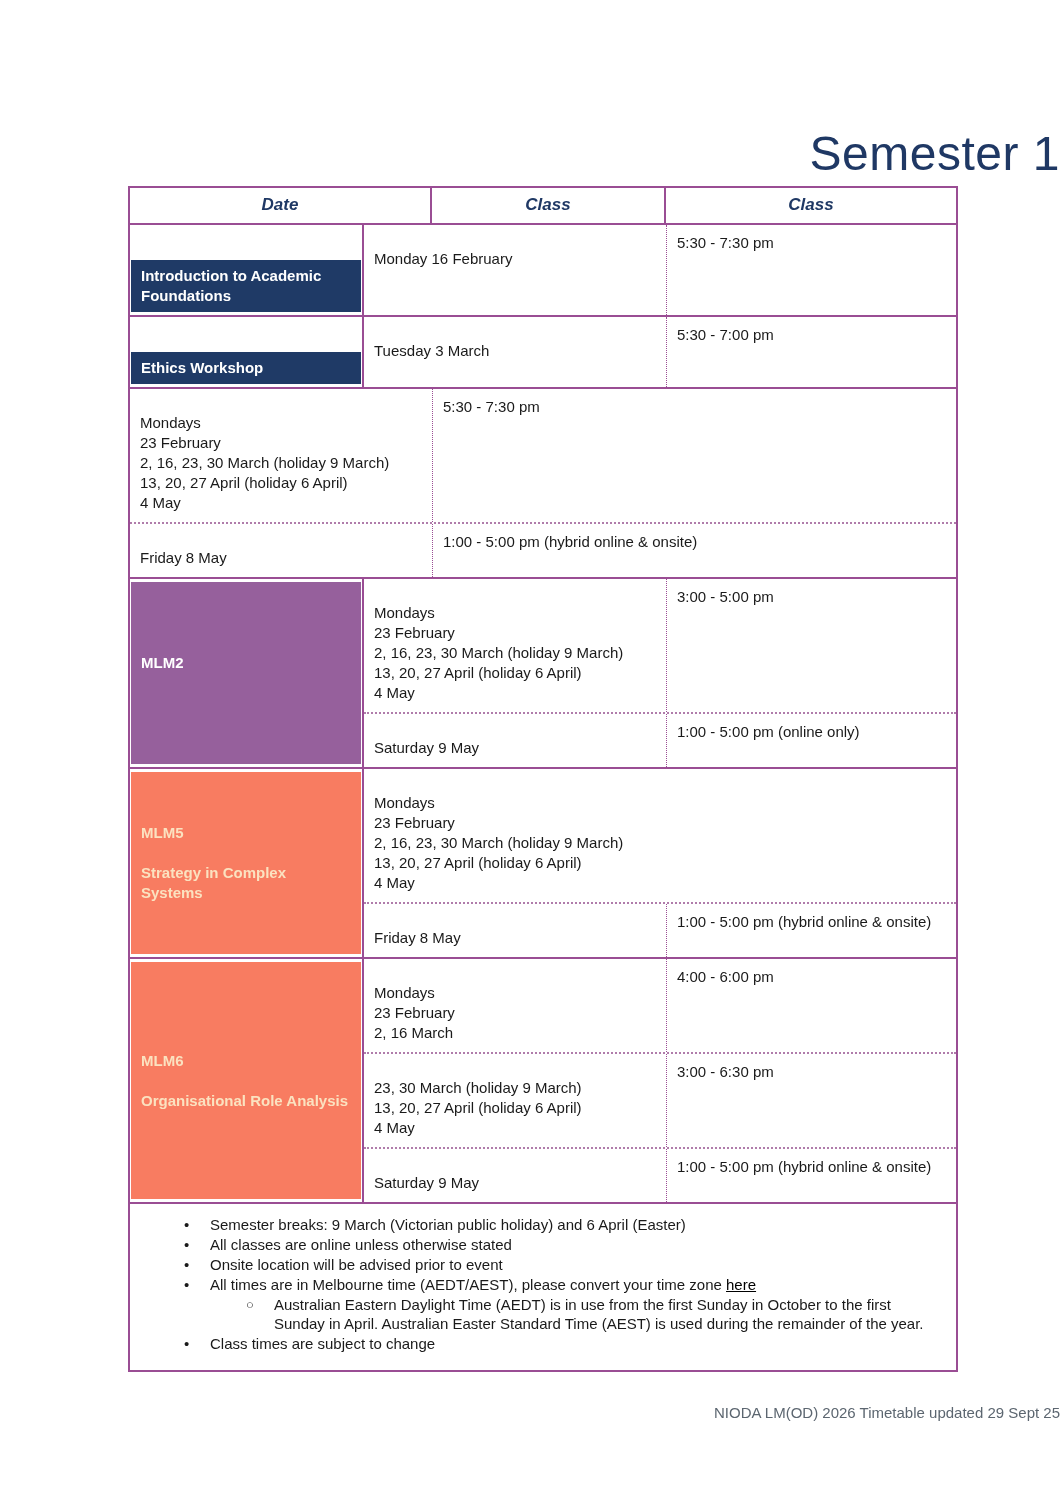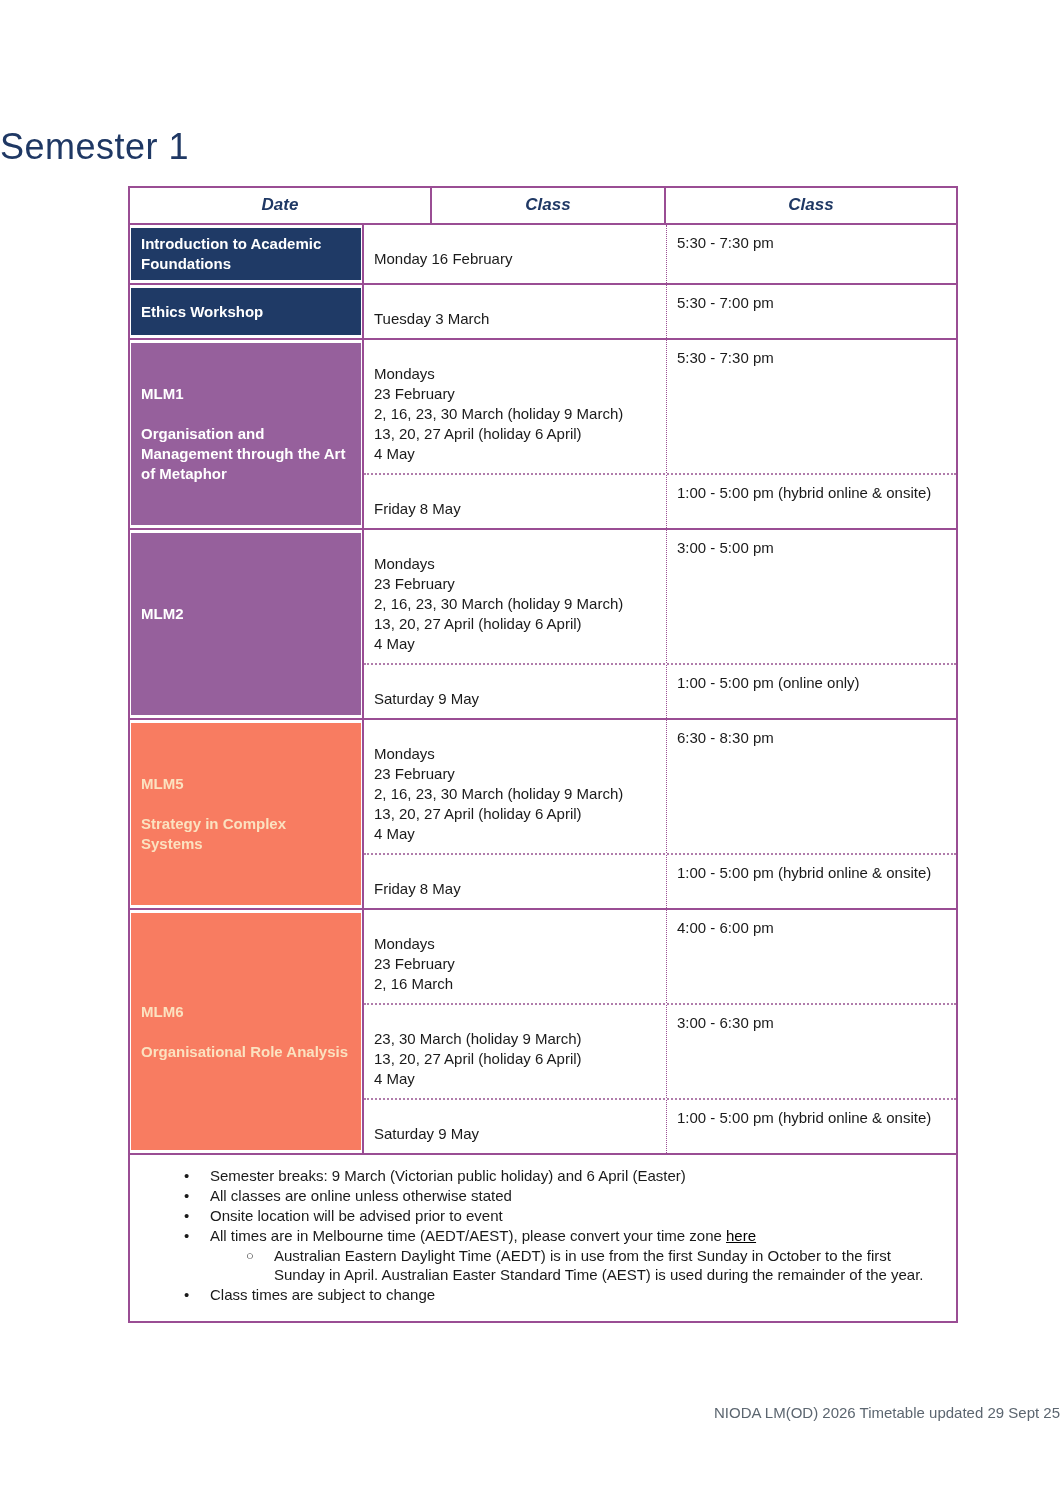--- a/index.html
+++ b/index.html
@@ -4,21 +4,21 @@
 <style>
   * { margin:0; padding:0; box-sizing:border-box; }
   html,body { background:#ffffff; }
   body {
     width:1060px; height:1497px; position:relative;
     font-family:"Liberation Sans", sans-serif;
     color:#1a1a1a;
   }
   .page-title {
     position:absolute; top:126px; left:0; width:100%;
-    text-align:left; font-size:36px; font-weight:400;
+    text-align:right; font-size:48px; font-weight:400;
     color:#1f3864; letter-spacing:0.5px;
   }
   .timetable {
     position:absolute; top:186px; left:128px; width:830px;
     border:2px solid #9a4d94; background:#ffffff;
   }
   
   .header-row { display:flex; border-bottom:2px solid #9a4d94; }
   .hcell {
     padding:7px 4px 8px 4px; text-align:center;
@@ -30,21 +30,21 @@
   
   .class-row { display:flex; border-bottom:2px solid #9a4d94; }
   .class-cell {
     width:234px; border-right:2px solid #9a4d94;
     padding:3px 1px; display:flex; background:#ffffff;
   }
   .class-fill {
     flex:1; display:flex; flex-direction:column; justify-content:center;
     padding:6px 10px; font-weight:bold; font-size:15px; line-height:20px;
   }
-  .theme-navy   .class-fill { background:#1f3a66; color:#ffffff; }
+  .theme-navy   .class-fill { background:#1f3a66; color:#ffffff;margin-top:32px; }
   .theme-purple .class-fill { background:#96609c; color:#ffffff; }
   .theme-orange .class-fill { background:#f87c61; color:#fbe2c0; }
   .class-gap { height:20px; }
   .sessions { flex:1; display:flex; flex-direction:column; }
   .session  { display:flex; flex:1 0 auto; min-height:37px; }
   .session + .session { border-top:2px dotted #b07cab; }
   .date-cell {
     width:302px; padding:24px 10px 9px 10px;
     font-size:15px; line-height:20px;
   }
@@ -103,27 +103,20 @@
         <div class="sessions">
           <div class="session">
             <div class="date-cell">
               <div class="date-line">Tuesday 3 March</div>
             </div>
             <div class="time-cell">5:30 - 7:00 pm</div>
           </div>
         </div>
       </div>
       <div class="class-row theme-purple">
-        <div class="class-cell">
-          <div class="class-fill">
-            <div class="class-name">MLM1</div>
-            <div class="class-gap"></div>
-            <div class="class-subtitle">Organisation and Management through the Art of Metaphor</div>
-          </div>
-        </div>
         <div class="sessions">
           <div class="session">
             <div class="date-cell">
               <div class="date-line">Mondays</div>
               <div class="date-line">23 February</div>
               <div class="date-line">2, 16, 23, 30 March (holiday 9 March)</div>
               <div class="date-line">13, 20, 27 April (holiday 6 April)</div>
               <div class="date-line">4 May</div>
             </div>
             <div class="time-cell">5:30 - 7:30 pm</div>
@@ -172,21 +165,20 @@
         </div>
         <div class="sessions">
           <div class="session">
             <div class="date-cell">
               <div class="date-line">Mondays</div>
               <div class="date-line">23 February</div>
               <div class="date-line">2, 16, 23, 30 March (holiday 9 March)</div>
               <div class="date-line">13, 20, 27 April (holiday 6 April)</div>
               <div class="date-line">4 May</div>
             </div>
-            <div class="time-cell">6:30 - 8:30 pm</div>
           </div>
           <div class="session">
             <div class="date-cell">
               <div class="date-line">Friday 8 May</div>
             </div>
             <div class="time-cell">1:00 - 5:00 pm (hybrid online &amp; onsite)</div>
           </div>
         </div>
       </div>
       <div class="class-row theme-orange">

